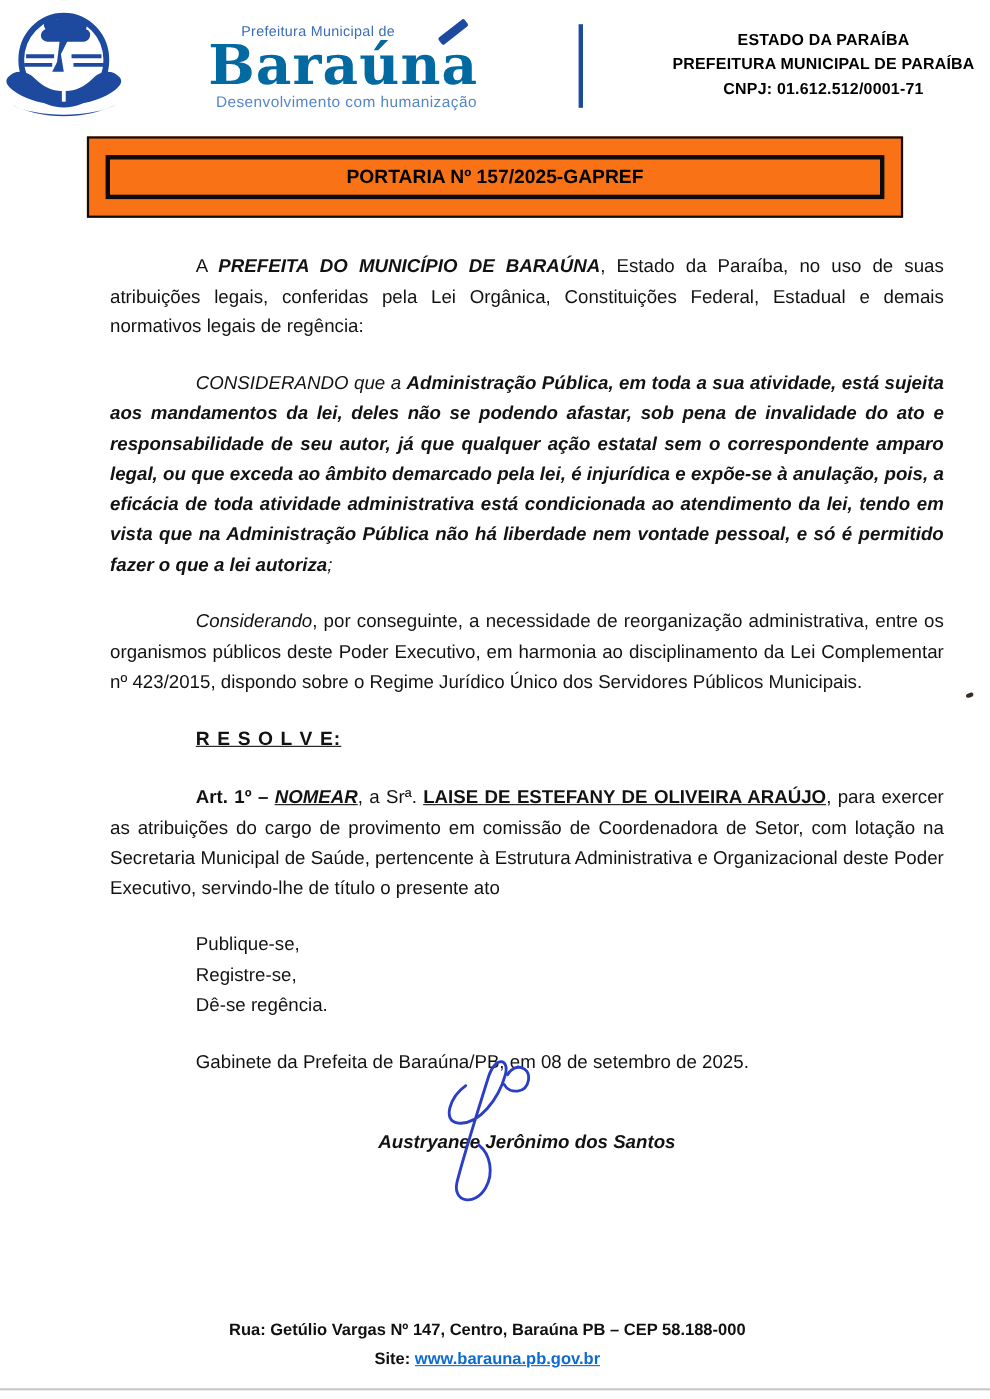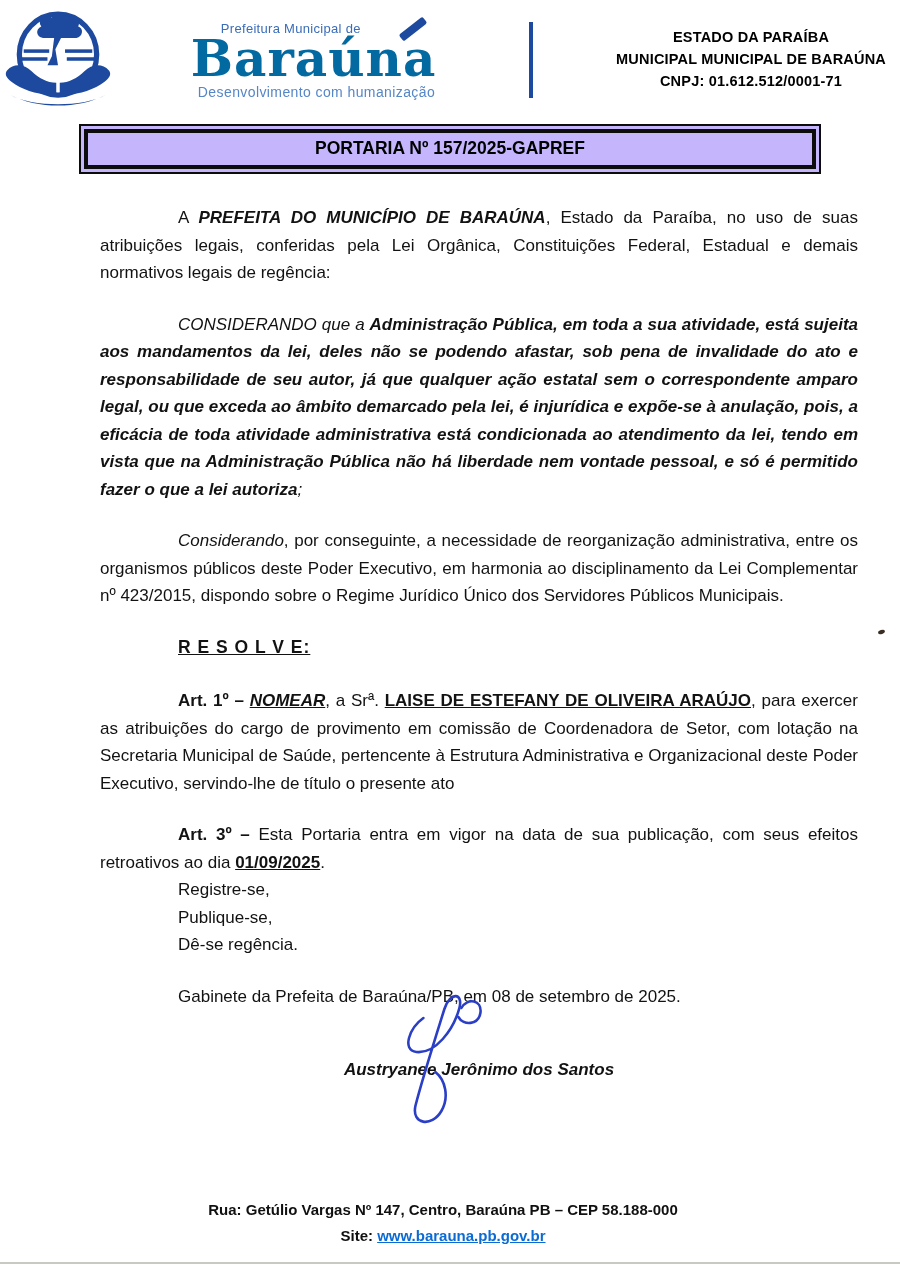--- a/index.html
+++ b/index.html
@@ -27,21 +27,21 @@
     background:#1d4a9e; transform:rotate(-38deg); border-radius:2px;
   }
   .tagline { color:#5586c6; font-size:14px; margin-left:7px; letter-spacing:.4px; margin-top:2px; }
   .header-divider { width:4px; height:76px; background:#1d4a9e; margin:0 8px; }
   .header-right {
     text-align:center; color:#000000; font-weight:bold;
     font-size:14.5px; line-height:1.5; letter-spacing:.2px; padding-right:14px;
   }
 
   
-  .title-box-outer { width:742px; margin:12px auto 0; border:2px solid #0c0c0c; padding:3px; background:#c4b5fd; }
+  .title-box-outer { width:742px; margin:12px auto 0; border:2px solid #0c0c0c; padding:15px; background:#f97316; }
   .title-box-inner { border:4px solid #0c0c0c; padding:5px 8px 6px; text-align:center; }
   .title-text { font-weight:bold; font-size:17.5px; color:#000; }
 
   
   .doc-body { margin:30px 42px 0 100px; font-size:17px; color:#121212; }
   p.doc { text-align:justify; text-indent:78px; line-height:27.5px; margin-bottom:24px; }
   .b  { font-weight:bold; }
   .i  { font-style:italic; }
   .bi { font-weight:bold; font-style:italic; }
   .u  { text-decoration:underline; }
@@ -97,21 +97,21 @@
       <div class="pref-small">Prefeitura Municipal de</div>
       <div class="accent-flourish"></div>
       <div class="wordmark">Baraúna</div>
       <div class="tagline">Desenvolvimento com humanização</div>
     </div>
 
     <div class="header-divider"></div>
 
     <div class="header-right">
       <div>ESTADO DA PARAÍBA</div>
-      <div>MUNICIPAL MUNICIPAL DE BARAÚNA</div>
+      <div>PREFEITURA MUNICIPAL DE PARAÍBA</div>
       <div>CNPJ: 01.612.512/0001-71</div>
     </div>
   </header>
 
   <div class="title-box-outer">
     <div class="title-box-inner">
       <span class="title-text">PORTARIA Nº 157/2025-GAPREF</span>
     </div>
   </div>
 
@@ -121,25 +121,24 @@
 
     <p class="doc i"><span>CONSIDERANDO</span><span> que a </span><span class="b">Administração Pública, em toda a sua atividade, está sujeita aos mandamentos da lei, deles não se podendo afastar, sob pena de invalidade do ato e responsabilidade de seu autor, já que qualquer ação estatal sem o correspondente amparo legal, ou que exceda ao âmbito demarcado pela lei, é injurídica e expõe-se à anulação, pois, a eficácia de toda atividade administrativa está condicionada ao atendimento da lei, tendo em vista que na Administração Pública não há liberdade nem vontade pessoal, e só é permitido fazer o que a lei autoriza</span><span>;</span></p>
 
     <p class="doc"><span class="i">Considerando</span><span>, por conseguinte, a necessidade de reorganização administrativa, entre os organismos públicos deste Poder Executivo, em harmonia ao disciplinamento da Lei Complementar nº 423/2015, dispondo sobre o Regime Jurídico Único dos Servidores Públicos Municipais.</span></p>
 
     <div class="resolve-line"><span class="resolve-text">R E S O L V E:</span></div>
 
     <p class="doc"><span class="b">Art. 1º – </span><span class="bi u">NOMEAR</span><span>, a Srª. </span><span class="b u">LAISE DE ESTEFANY DE OLIVEIRA ARAÚJO</span><span>, para exercer as atribuições do cargo de provimento em comissão de Coordenadora de Setor, com lotação na Secretaria Municipal de Saúde, pertencente à Estrutura Administrativa e Organizacional deste Poder Executivo, servindo-lhe de título o presente ato</span></p>
 
 
-    <p class="doc" style="margin-bottom:0;"><span class="b">Art. 3º – </span><span>Esta Portaria entra em vigor na data de sua publicação, com seus efeitos retroativos ao dia </span><span class="b u">01/09/2025</span><span>.</span></p>
 
     <div class="closing-group">
+      <div class="closing-line">Publique-se,</div>
       <div class="closing-line">Registre-se,</div>
-      <div class="closing-line">Publique-se,</div>
       <div class="closing-line">Dê-se regência.</div>
     </div>
 
     <p class="doc" style="margin-bottom:0;">Gabinete da Prefeita de Baraúna/PB, em 08 de setembro de 2025.</p>
 
     <div class="signature-block">
       <div class="sig-flourish">
         <svg width="130" height="140" viewBox="0 0 130 140">
           <g fill="none" stroke="#2a3ec6" stroke-width="2.6" stroke-linecap="round">
             <path d="M38 26 C24 36 16 58 31 60 C50 62 68 38 74 16 C78 1 65 -1 59 17 C48 52 34 98 30 114 C26 132 46 136 56 119 C64 105 60 88 50 80"></path>

